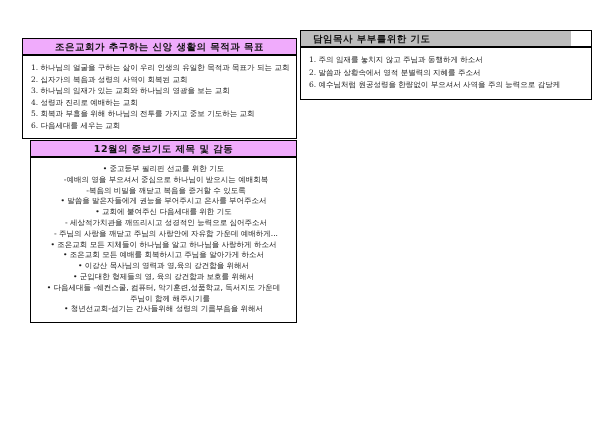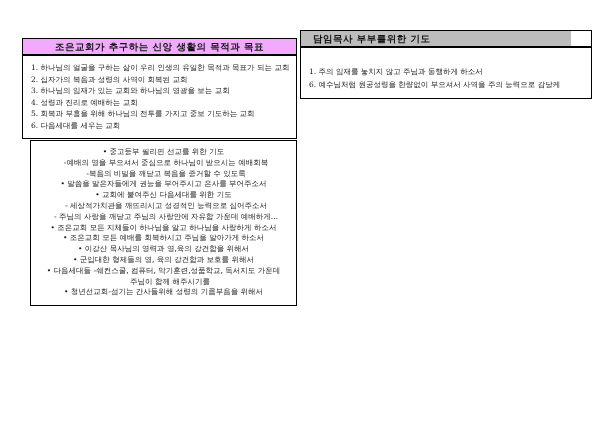--- a/index.html
+++ b/index.html
@@ -40,21 +40,21 @@
     text-align: left;
   }
   .list {
     padding: 6px 6px 7px 8px;
     font-size: 7.5px;
   }
   .serif-list {
     font-family: "DejaVu Serif", serif;
   }
   #box-goals .list { line-height: 11.5px; }
-  #box-pastor .list { line-height: 12.5px; margin-top: 12px; }
+  #box-pastor .list { line-height: 12.5px; }
   #box-december .list {
     line-height: 10.8px;
     font-weight: normal;
     padding-left: 6px;
     text-align: center;
   }
   .line {
     white-space: nowrap;
     overflow: hidden;
   }
@@ -76,25 +76,27 @@
       <div class="line indent-0">4. 성령과 진리로 예배하는 교회</div>
       <div class="line indent-0">5. 회복과 부흥을 위해 하나님의 전투를 가지고 중보 기도하는 교회</div>
       <div class="line indent-0">6. 다음세대를 세우는 교회</div>
     </div>
 </div>
 
 <div class="box" id="box-pastor">
   <div class="box-title partial">담임목사 부부를위한 기도</div>
   <div class="list serif-list">
       <div class="line indent-0">1. 주의 임재를 놓치지 않고 주님과 동행하게 하소서</div>
+      <div class="line indent-0">2. 말씀과 상황속에서 영적 분별력의 지혜를 주소서</div>
       <div class="line indent-0">6. 예수님처럼 원공성령을 한량없이 부으셔서 사역을 주의 능력으로 감당케</div>
     </div>
 </div>
 
 <div class="box" id="box-december">
+  <div class="box-title centered">12월의 중보기도 제목 및 감동</div>
   <div class="list">
       <div class="line indent-0">• 중고등부 필리핀 선교를 위한 기도</div>
       <div class="line indent-1">-예배의 영을 부으셔서 중심으로 하나님이 받으시는 예배회복</div>
       <div class="line indent-1">-복음의 비밀을 깨닫고 복음을 증거할 수 있도록</div>
       <div class="line indent-0">• 말씀을 맡은자들에게 권능을 부어주시고 은사를 부어주소서</div>
       <div class="line indent-0">• 교회에 붙여주신 다음세대를 위한 기도</div>
       <div class="line indent-1">- 세상적가치관을 깨뜨리시고 성경적인 능력으로 심어주소서</div>
       <div class="line indent-1">- 주님의 사랑을 깨닫고 주님의 사랑안에 자유함 가운데 예배하게...</div>
       <div class="line indent-0">• 조은교회 모든 지체들이 하나님을 알고 하나님을 사랑하게 하소서</div>
       <div class="line indent-0">• 조은교회 모든 예배를 회복하시고 주님을 알아가게 하소서</div>

